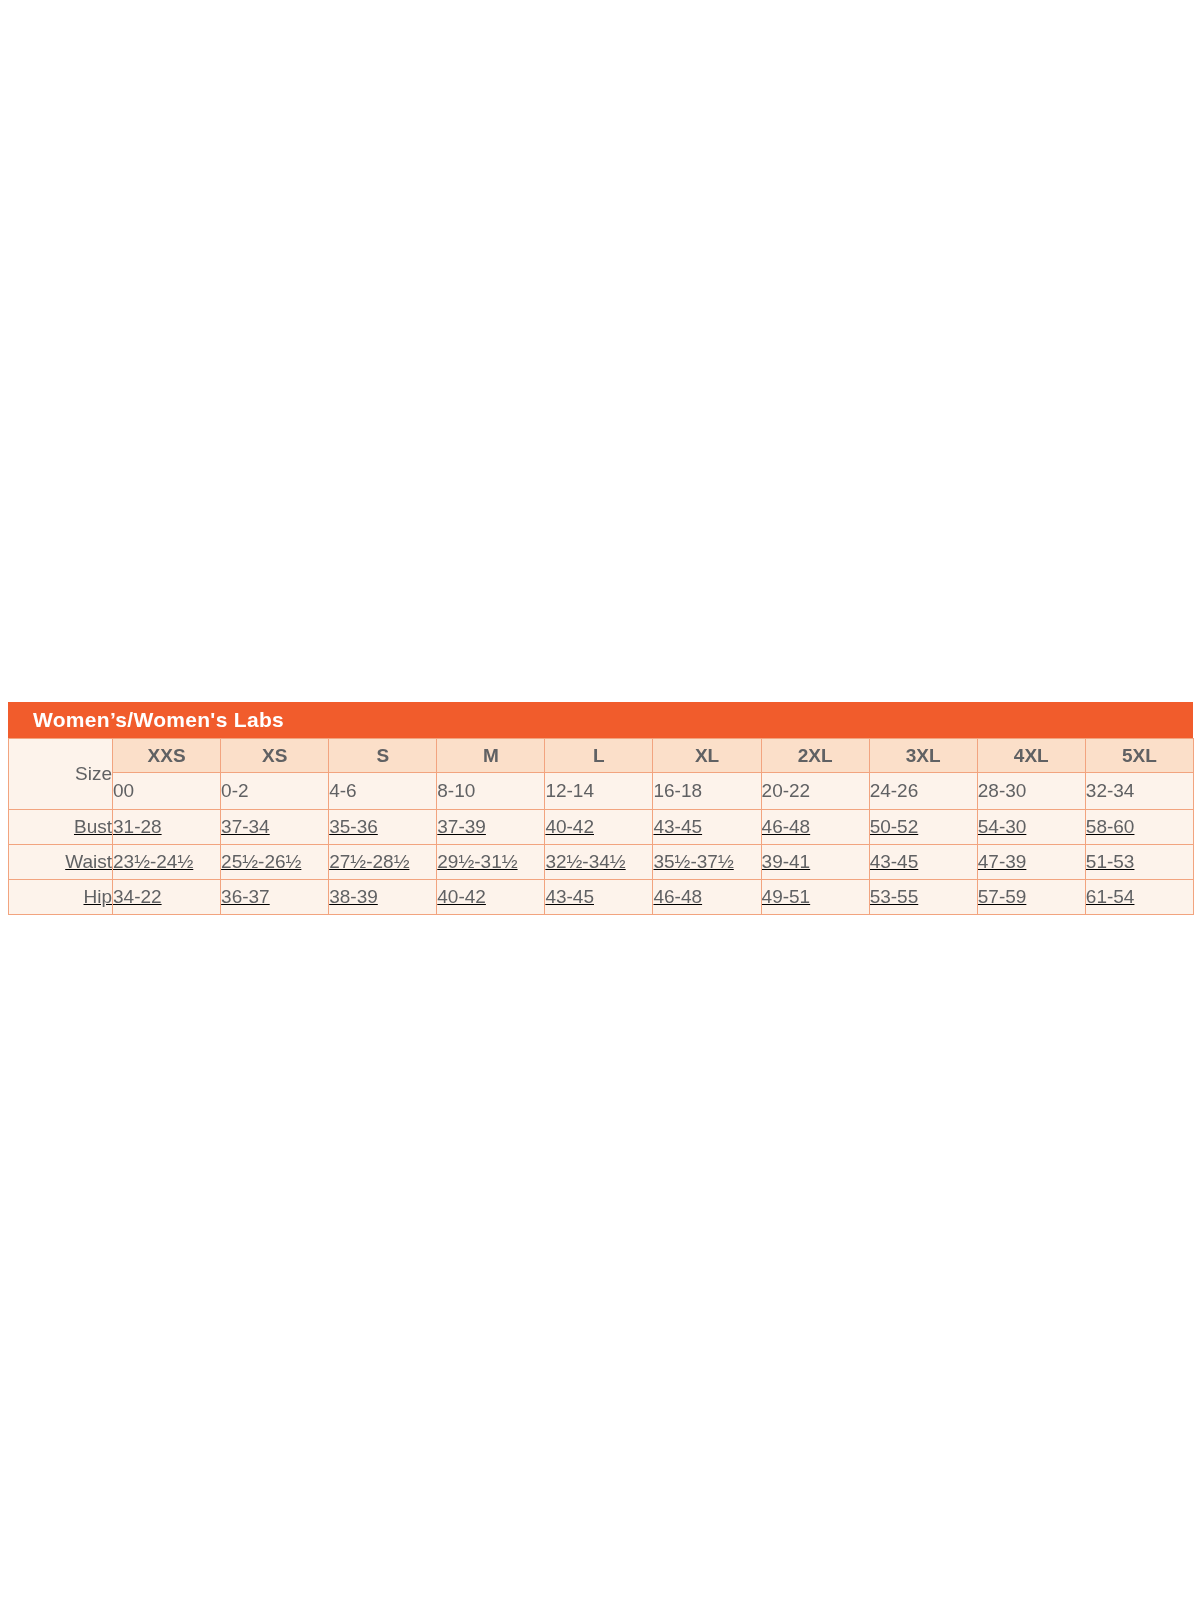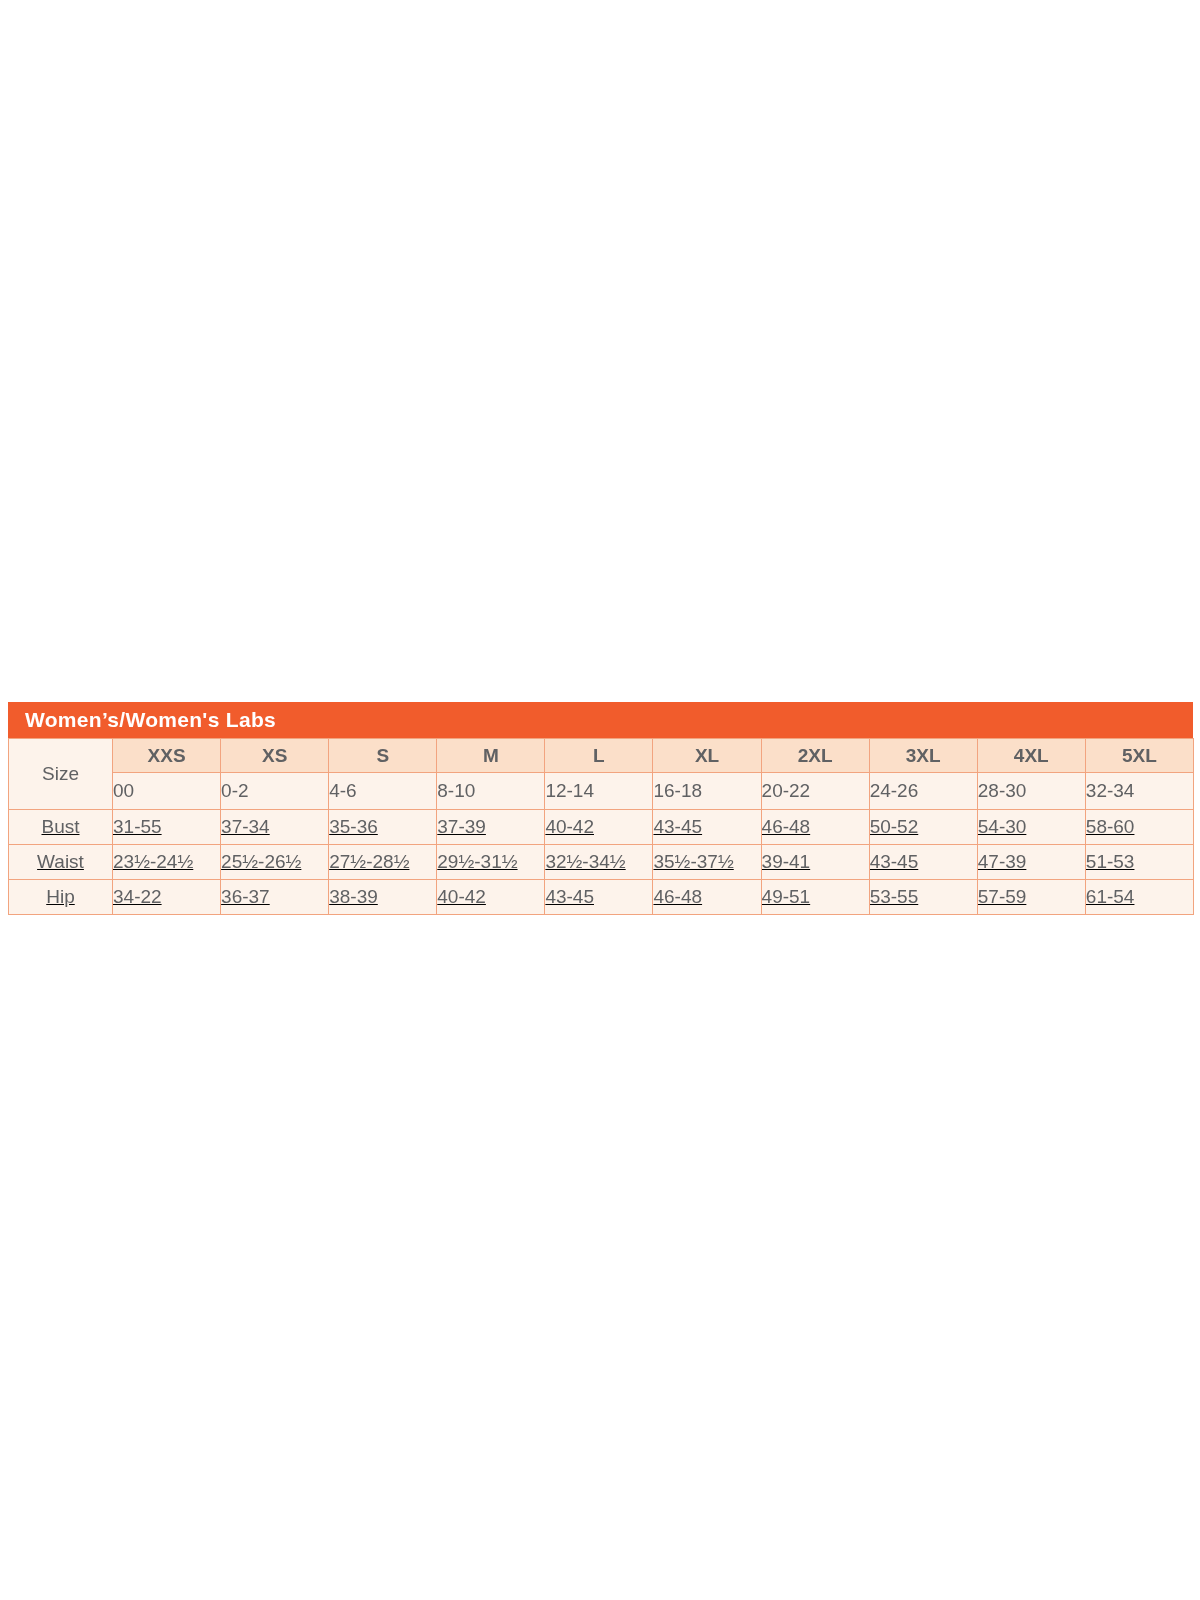--- a/index.html
+++ b/index.html
@@ -15,21 +15,21 @@
     position: absolute;
     left: 8px;
     top: 702px;
     width: 1185px;
   }
   .chart-title-bar {
     background: #F15C2C;
     height: 36px;
     display: flex;
     align-items: center;
-    padding-left: 17px;
+    padding-left: 25px;
     box-sizing: border-box;
   }
   .chart-title-bar span {
     color: #ffffff;
     font-weight: bold;
     font-size: 21px;
     letter-spacing: 0.3px;
   }
   table.measurements {
     width: 100%;
@@ -46,21 +46,21 @@
     padding: 0;
     overflow: hidden;
     white-space: nowrap;
   }
   table.measurements th.size-hdr {
     background: #FBDFC9;
     font-weight: bold;
   }
   table.measurements .row-label,
   table.measurements .corner {
-    text-align: center;
+    text-align: right;
   }
   tr.r-header  { height: 34px; }
   tr.r-numeric { height: 37px; }
   tr.r-data    { height: 35px; text-decoration: underline; }
 </style>
 </head>
 <body>
 
 <div class="size-chart">
   <div class="chart-title-bar">
@@ -101,21 +101,21 @@
           <td>8-10</td>
           <td>12-14</td>
           <td>16-18</td>
           <td>20-22</td>
           <td>24-26</td>
           <td>28-30</td>
           <td>32-34</td>
         </tr>
         <tr class="r-data">
           <td class="row-label">Bust</td>
-          <td>31-55</td>
+          <td>31-28</td>
           <td>37-34</td>
           <td>35-36</td>
           <td>37-39</td>
           <td>40-42</td>
           <td>43-45</td>
           <td>46-48</td>
           <td>50-52</td>
           <td>54-30</td>
           <td>58-60</td>
         </tr>

